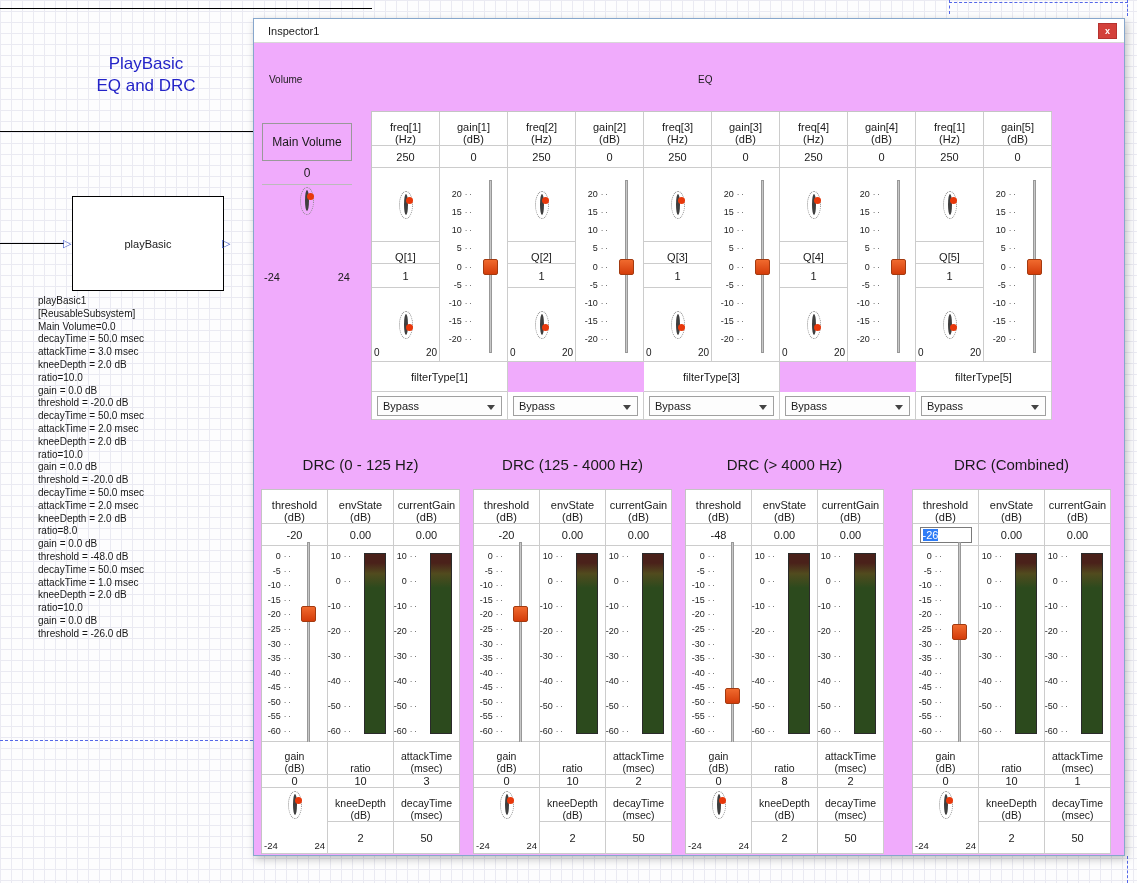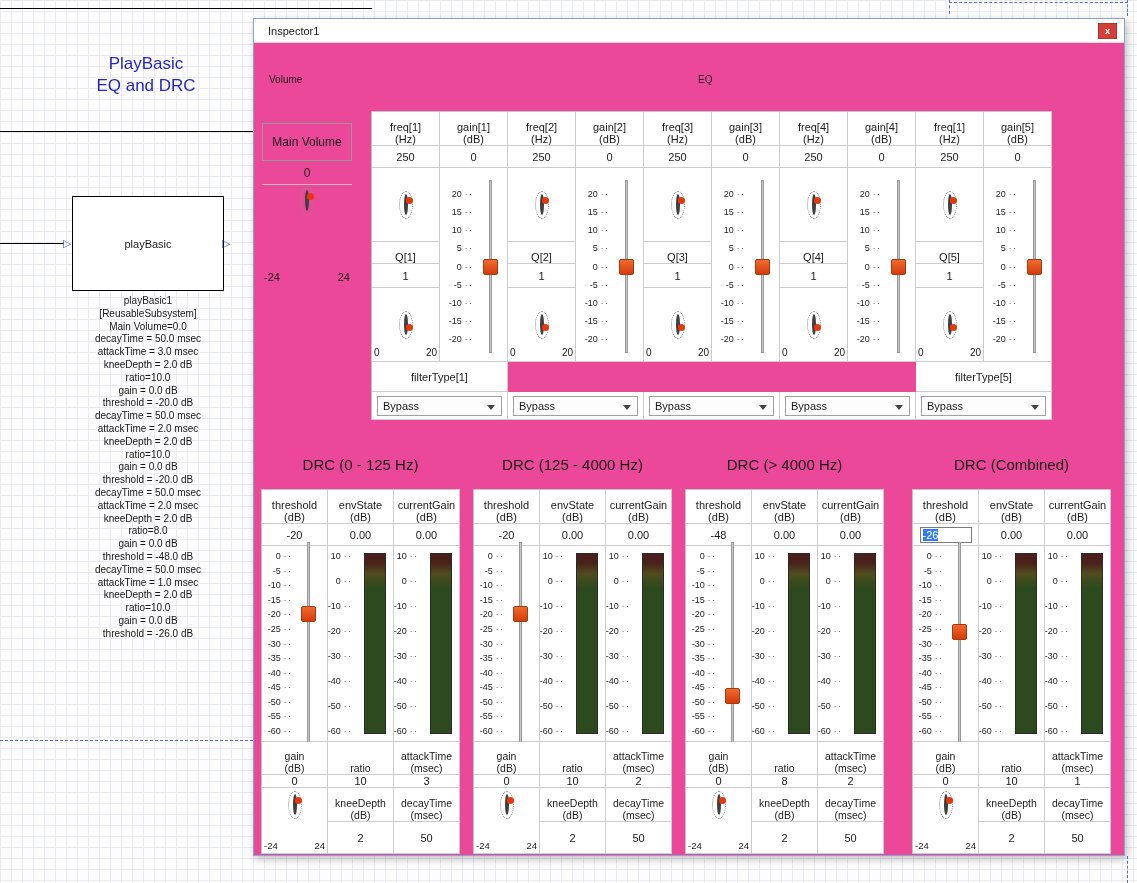--- a/index.html
+++ b/index.html
@@ -13,24 +13,24 @@
     background-image: linear-gradient(#eaeaf2 1px, transparent 1px),
                       linear-gradient(90deg,#eaeaf2 1px, transparent 1px);
     background-size:11px 11px; }
   #diagram-title { left:56px; top:53px; width:180px; text-align:center; color:#2424c8; font-size:17px; line-height:22px; }
   .sig-line { position:absolute; height:1px; background:#000; }
   .dash-h { position:absolute; border-top:1px dashed #5567e8; height:0; }
   .dash-v { position:absolute; border-left:1px dashed #5567e8; width:0; }
   #block { left:72px; top:196px; width:152px; height:95px; background:#fff; border:1px solid #000;
            display:flex; align-items:center; justify-content:center; font-size:11px; }
   .port { position:absolute; color:#3a55c8; font-size:11px; line-height:11px; }
-  #block-info { left:38px; top:295px; width:220px; text-align:center; font-size:10px; line-height:12.8px; color:#161616; }
+  #block-info { left:38px; top:295px; width:220px; text-align:left; font-size:10px; line-height:12.8px; color:#161616; }
 
   
-  #inspector { position:absolute; left:253px; top:18px; width:872px; height:838px; background:#ec4899;
+  #inspector { position:absolute; left:253px; top:18px; width:872px; height:838px; background:#f0abfc;
                border:1px solid #86a6cc; box-shadow:2px 3px 8px rgba(0,0,0,.25); }
   #titlebar { position:absolute; left:0; top:0; right:0; height:24px; background:#fff; border-bottom:1px solid #d8d8d8; }
   #win-title { position:absolute; left:14px; top:6px; font-size:11px; }
   #close-btn { position:absolute; right:7px; top:4px; width:19px; height:16px; background:#d3403a; border:1px solid #b53230;
                color:#fff; font-size:9px; font-weight:bold; text-align:center; line-height:14px; cursor:default; }
   .heading { position:absolute; font-size:10px; }
 
   
   .cell { position:relative; background:#fff; border-right:1px solid #ccc; border-bottom:1px solid #ccc; }
   .hdrcell { display:flex; flex-direction:column; }
@@ -332,20 +332,21 @@
       </div>
       <div class="cell c-qhdr hdrcell">
         <div class="lblbox">Q[3]</div>
         <div class="valbox">1</div>
       </div>
       <div class="cell c-qknob knobcell">
         <span class="ring k46"><span class="knob"><span class="dot dot-sw"></span></span></span>
         <span class="kmin">0</span>
         <span class="kmax">20</span>
       </div>
+      <div class="cell c-ft">filterType[3]</div>
       <div class="cell c-combo">
         <div class="combo">
           <span>Bypass</span>
           <span class="combo-arrow"></span>
         </div>
       </div>
     </div>
 
     <div class="eq-channel">
       <div class="cell c-fhdr hdrcell">

